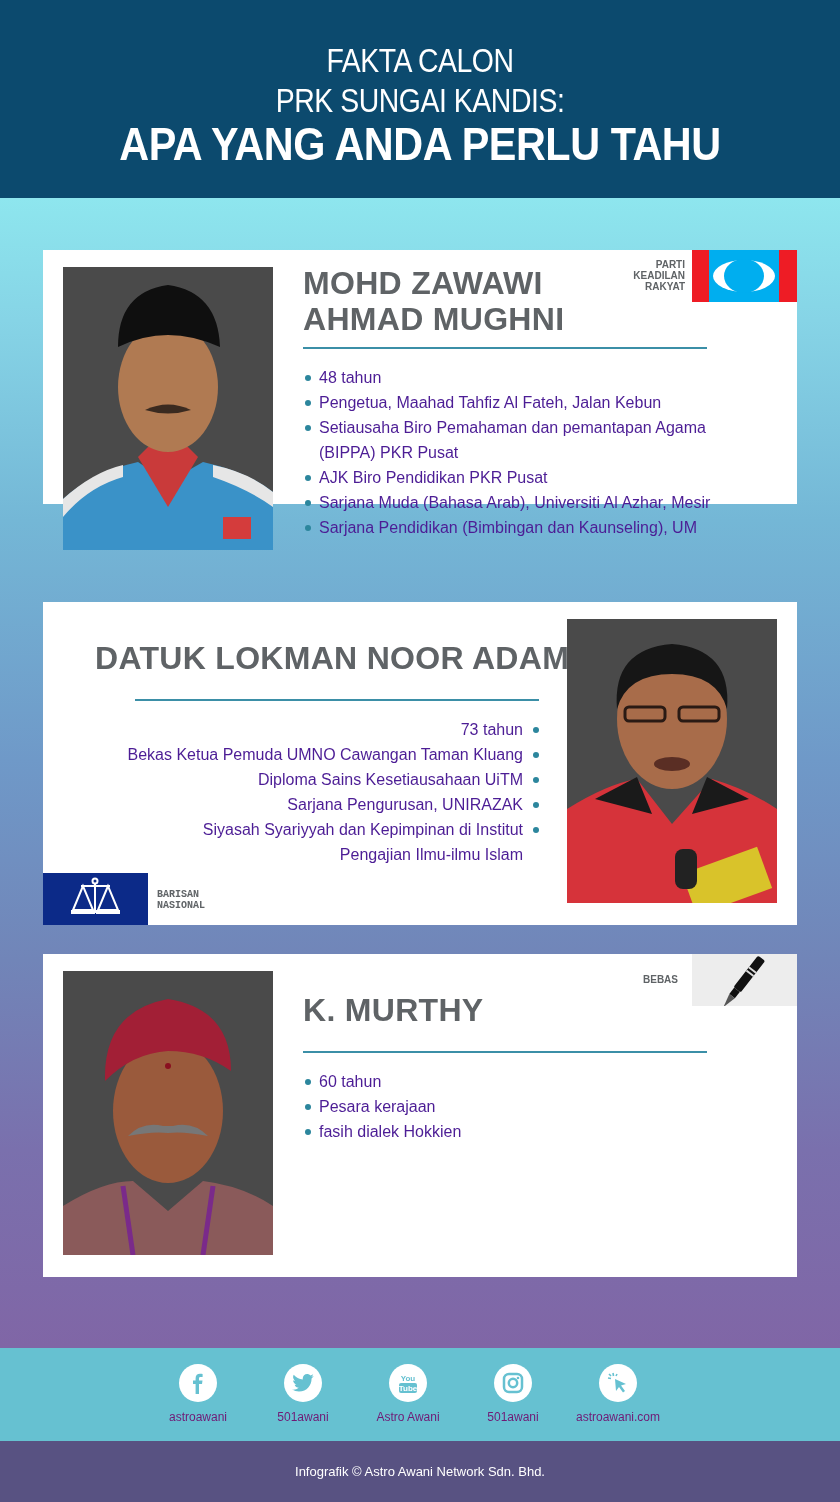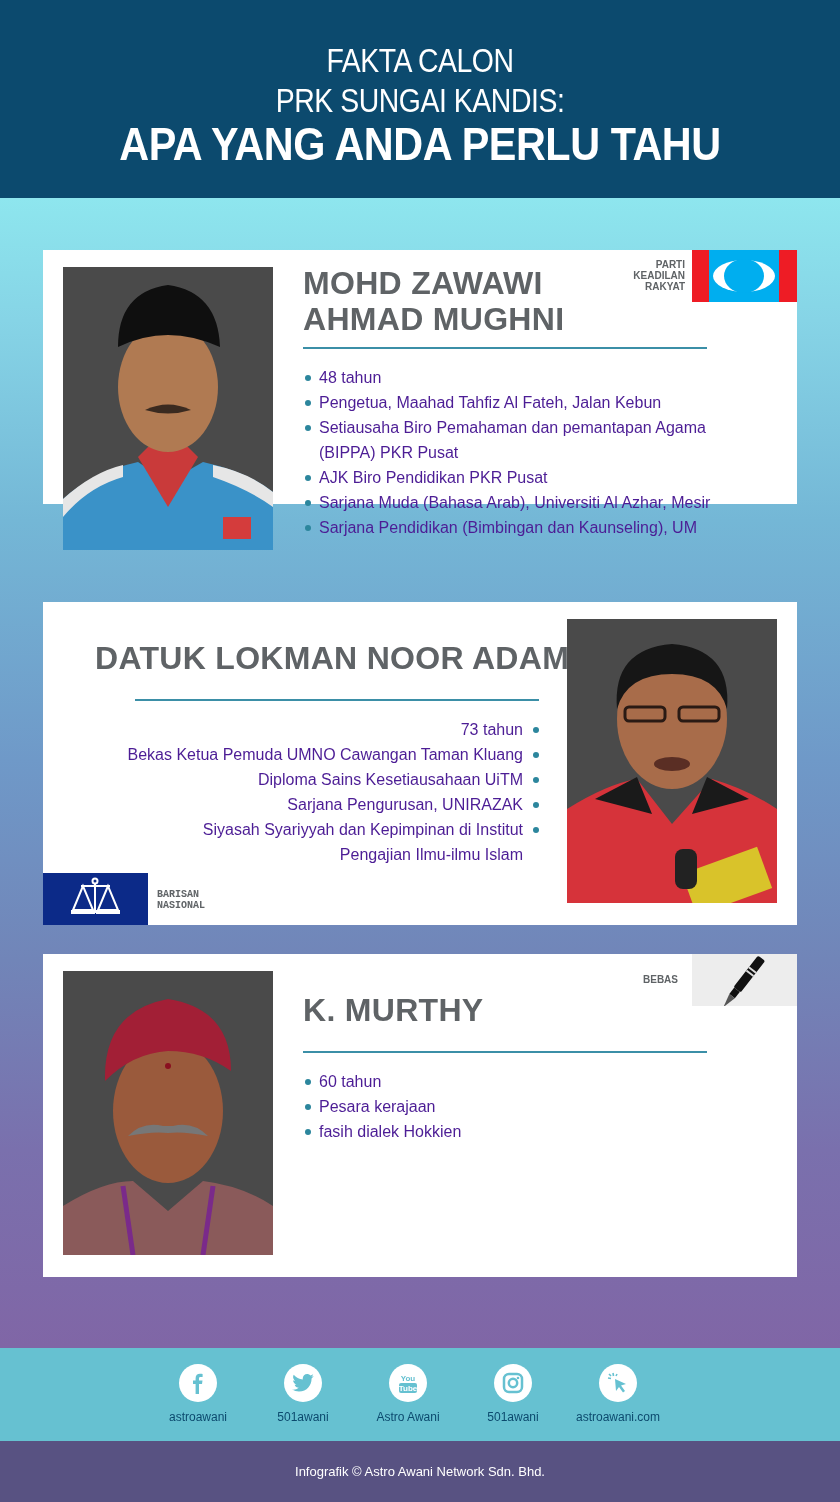--- a/index.html
+++ b/index.html
@@ -40,21 +40,21 @@
   .facts.right li.cont::before { display: none; }
   .facts li.cont::before { display: none; }
 
   .party-label {
     position: absolute; color: #5f6366; font-weight: bold; font-size: 10px; line-height: 11px;
   }
 
   .social {
     position: absolute; left: 0; top: 1348px; width: 840px; height: 93px; background: #66c1d1;
   }
-  .soc-item { position: absolute; top: 16px; width: 110px; text-align: center; color: #0c4a6e; }
+  .soc-item { position: absolute; top: 16px; width: 110px; text-align: center; color: #701a75; }
   .soc-circle {
     width: 38px; height: 38px; border-radius: 50%; background: #fff; margin: 0 auto;
     display: flex; align-items: center; justify-content: center;
   }
   .soc-label { margin-top: 8px; font-size: 12px; }
   .footer {
     position: absolute; left: 0; top: 1441px; width: 840px; height: 61px; background: #585282;
     color: #fff; font-size: 13px; text-align: center; line-height: 61px;
   }
 </style>

